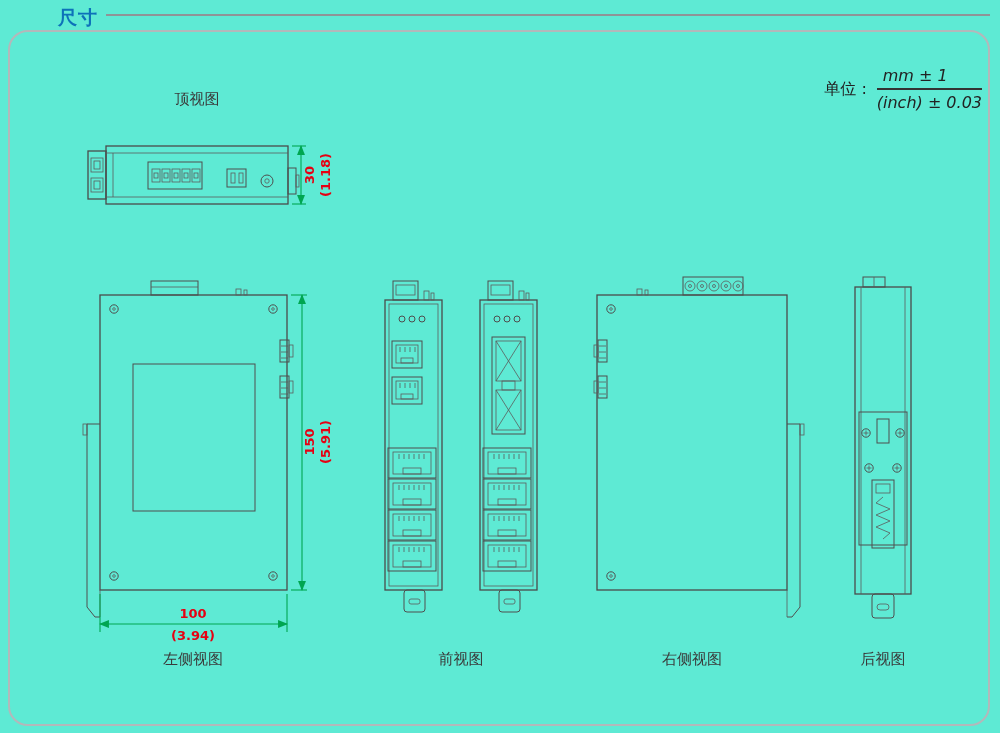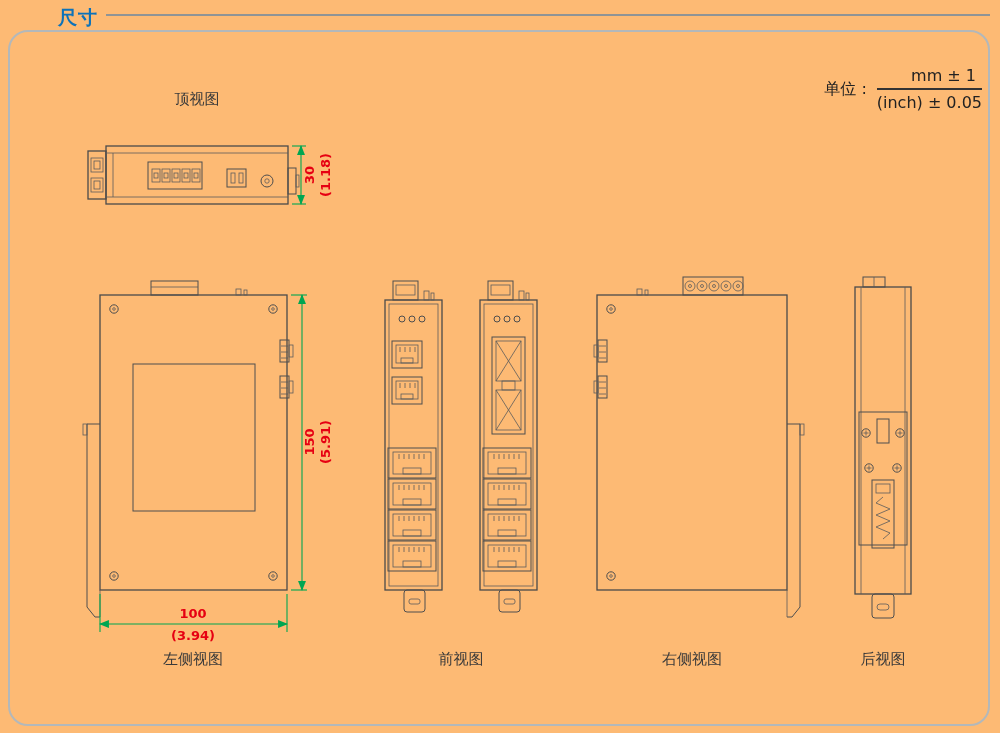--- a/index.html
+++ b/index.html
@@ -1,35 +1,35 @@
 <!DOCTYPE html>
 <html><head>
 <meta charset="utf-8">
 <style>
   html,body { margin:0; padding:0; background:#fff; }
   .stage {
-    position:relative; width:1000px; height:733px; background:#fdba74;
+    position:relative; width:1000px; height:733px; background:#5eead4;
     font-family:"DejaVu Sans","Liberation Sans",sans-serif; overflow:hidden;
   }
   .frame {
     position:absolute; left:8px; top:30px; width:978px; height:692px;
     border:2px solid #b3b8ba; border-radius:20px;
   }
   .page-title {
     position:absolute; left:58px; top:5px; font-size:19px; font-weight:bold;
     color:#0d72b9; letter-spacing:1px;
   }
   .header-rule {
     position:absolute; left:106px; top:14px; width:884px; height:2px; background:#8f9496;
   }
   .unit {
     position:absolute; right:18px; top:66px; display:flex; align-items:center; gap:10px;
     color:#222; font-size:16px;
   }
-  .frac { display:inline-block; text-align:right; }
+  .frac { display:inline-block; text-align:left;font-style:italic; }
   .frac .num { display:block; border-bottom:2px solid #333; padding:0 6px 3px; font-size:16px; }
   .frac .den { display:block; padding-top:3px; font-size:16px; }
   svg.drawing { position:absolute; left:0; top:0; }
   .outline       { fill:none; stroke:#4b4b4b; stroke-width:1.3; }
   .outline-thin  { fill:none; stroke:#4e4e4e; stroke-width:1; }
   .detail        { fill:none; stroke:#5c5c5c; stroke-width:0.8; }
   .green         { stroke:#00a651; stroke-width:1.1; fill:none; }
   .dim-text      { fill:#e60012; font-size:13px; font-weight:bold; font-family:"DejaVu Sans","Liberation Sans",sans-serif; }
   .view-label    { fill:#3a3a3a; font-size:15px; font-family:"DejaVu Sans","Liberation Sans",sans-serif; }
 </style>
@@ -39,21 +39,21 @@
 <div class="stage">
 
   <div class="frame"></div>
   <div class="page-title">尺寸</div>
   <div class="header-rule"></div>
 
   <div class="unit">
     <span>单位 :</span>
     <span class="frac">
       <span class="num">mm ± 1</span>
-      <span class="den">(inch) ± 0.05</span>
+      <span class="den">(inch) ± 0.03</span>
     </span>
   </div>
 
   <svg class="drawing" width="1000" height="733" viewBox="0 0 1000 733">
     <defs>
       <marker id="arr" viewBox="0 0 10 10" refX="9" refY="5" markerWidth="9" markerHeight="9" orient="auto-start-reverse">
         <path d="M0,1 L10,5 L0,9 z" fill="#00a651"></path>
       </marker>
     </defs>
 

